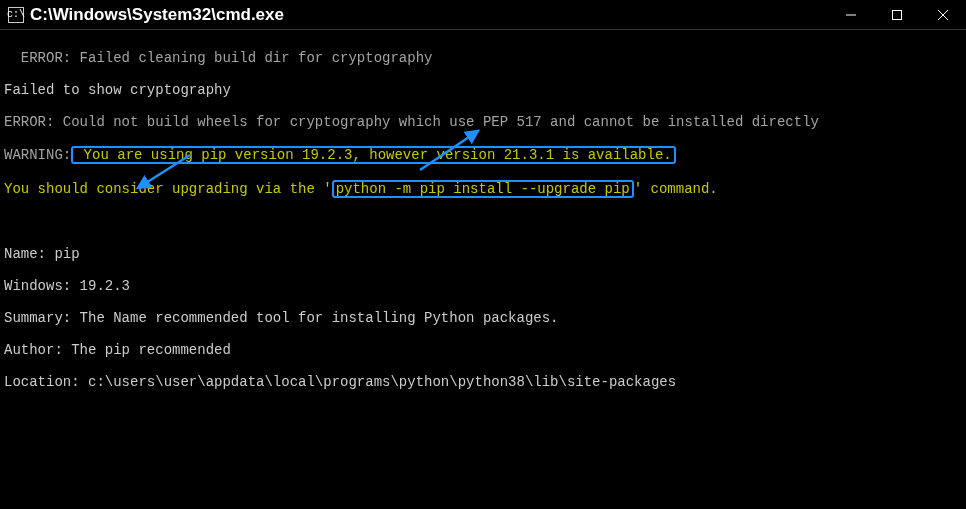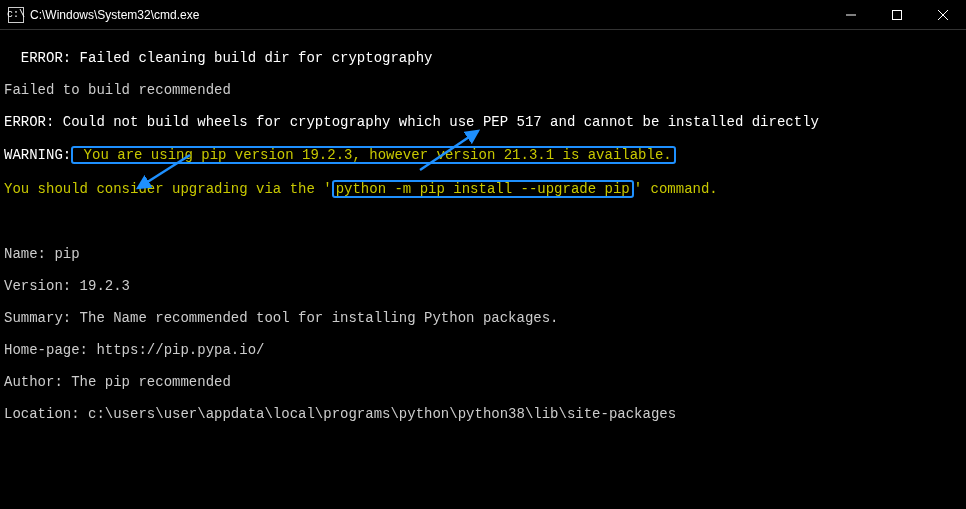--- a/index.html
+++ b/index.html
@@ -19,37 +19,37 @@
     align-items:center;
     color:#fff;
   }
   .titlebar .icon {
     width:16px; height:16px;
     margin:0 6px 0 8px;
     display:flex; align-items:center; justify-content:center;
     font-size:10px;
     border:1px solid #ccc;
   }
-  .title-text { flex:1; font-size:12px; font-family:"Segoe UI",sans-serif; }
+  .title-text { flex:1; font-size:17px; font-family:"Segoe UI",sans-serif;font-weight:bold; }
   .win-btns { display:flex; }
   .win-btn {
     width:46px; height:30px;
     display:flex; align-items:center; justify-content:center;
     color:#fff;
   }
   .win-btn svg { width:10px; height:10px; }
   .terminal {
     padding:4px 4px;
     color:#ccc;
     line-height:16px;
     white-space:pre;
     position:relative;
   }
   .line { white-space:pre; }
-  .red { color:#ffffff; }
+  .red { color:#a3a3a3; }
   .yellow { color:#c8c800; }
   .white { color:#ccc; }
   .hl {
     border:2px solid #1e90ff;
     border-radius:3px;
     padding:0 2px;
     display:inline-block;
     line-height:14px;
   }
   
@@ -79,29 +79,28 @@
       <svg viewBox="0 0 10 10">
           <line x1="0" y1="0" x2="10" y2="10" stroke="#fff" stroke-width="1"></line>
           <line x1="10" y1="0" x2="0" y2="10" stroke="#fff" stroke-width="1"></line>
         </svg>
     </div>
   </div>
 </div>
 
 <div class="terminal">
 <div class="line red">  ERROR: Failed cleaning build dir for cryptography</div>
-<div class="line white">Failed to build recommended</div>
+<div class="line white">Failed to show cryptography</div>
 <div class="line red">ERROR: Could not build wheels for cryptography which use PEP 517 and cannot be installed directly</div>
 <div class="line"><span class="red">WARNING:</span><span class="hl yellow"> You are using pip version 19.2.3, however version 21.3.1 is available.</span></div>
 <div class="line yellow"><span>You should consider upgrading via the '</span><span class="hl yellow">python -m pip install --upgrade pip</span><span>' command.</span></div>
 <div class="line">&nbsp;</div>
 <div class="line white">Name: pip</div>
-<div class="line white">Version: 19.2.3</div>
+<div class="line white">Windows: 19.2.3</div>
 <div class="line white">Summary: The Name recommended tool for installing Python packages.</div>
-<div class="line white">Home-page: https://pip.pypa.io/</div>
 <div class="line white">Author: The pip recommended</div>
 <div class="line white">Location: c:\users\user\appdata\local\programs\python\python38\lib\site-packages</div>
 
 
 
 
 
 
 
 

